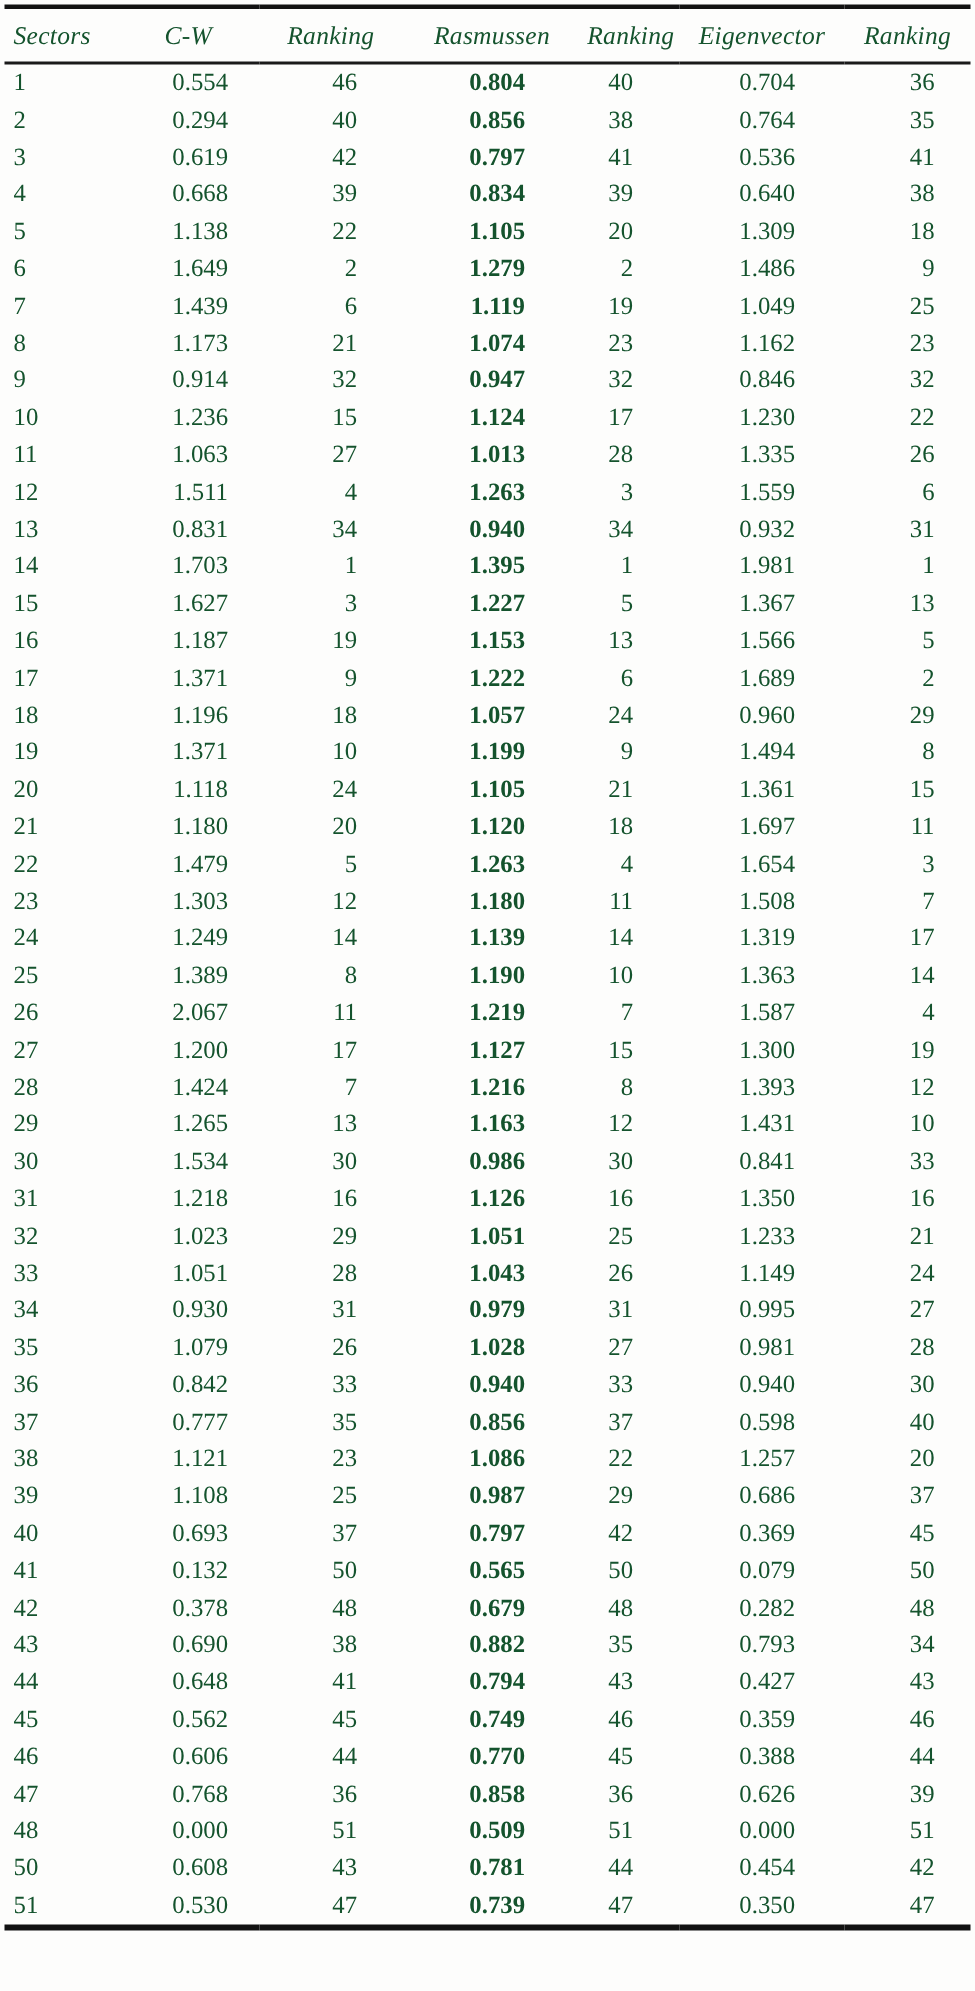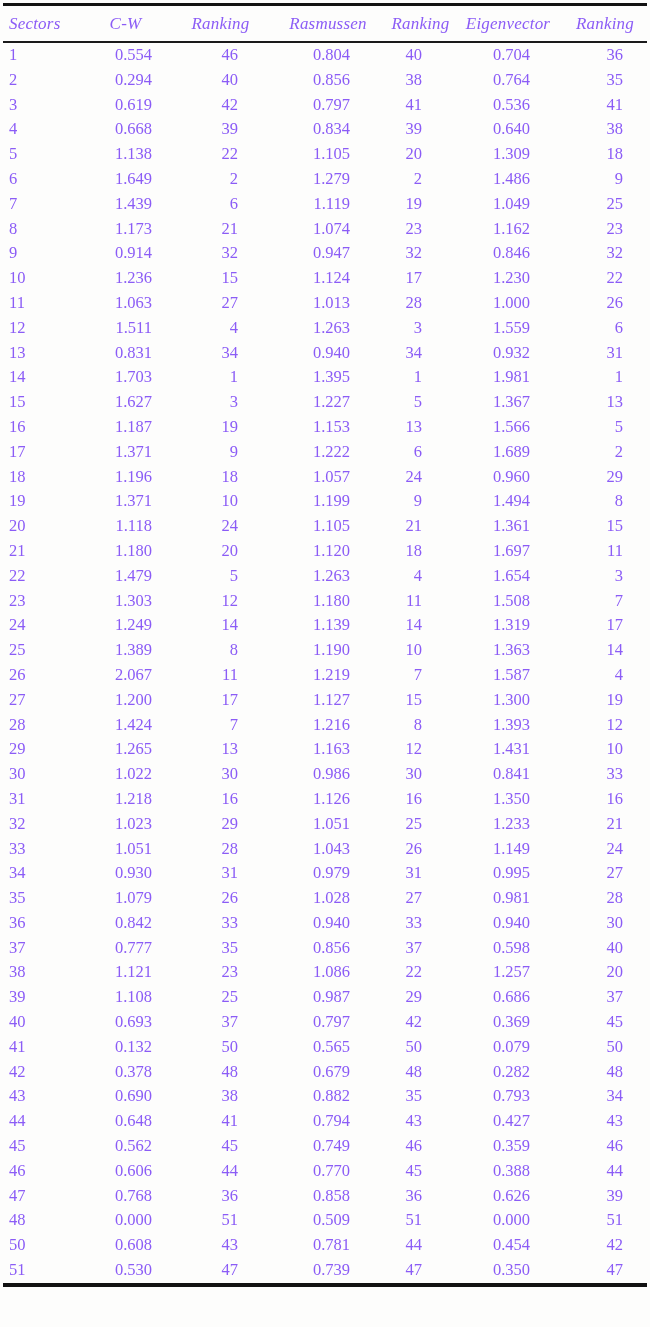--- a/index.html
+++ b/index.html
@@ -5,21 +5,21 @@
   html, body { margin: 0; padding: 0; }
   body {
     width: 650px; height: 1327px;
     background: #ffffff;
     font-family: "Liberation Serif", serif;
   }
   .page {
     position: relative;
     width: 650px; height: 1327px;
     background: #fdfdfc;
-    color: #8b5cf6;
+    color: #14532d;
     overflow: hidden;
   }
   table.rank-table {
     position: absolute;
     left: 3px; top: 3px;
     width: 644px;
     border-collapse: collapse;
     table-layout: fixed;
     border-top: 3.5px solid #121212;
     border-bottom: 4px solid #121212;
@@ -49,21 +49,21 @@
     line-height: 24.8px;
     padding: 0;
     text-align: right;
     white-space: nowrap;
     overflow: hidden;
     font-variant-numeric: lining-nums;
   }
   tbody td.c0 { text-align: left; padding-left: 6px; }
   tbody td.c1 { padding-right: 21px; }
   tbody td.c2 { padding-right: 30px; }
-  tbody td.c3 { padding-right: 38px; }
+  tbody td.c3 { padding-right: 38px; font-weight: bold; }
   tbody td.c4 { padding-right: 31px; }
   tbody td.c5 { padding-right: 33px; }
   tbody td.c6 { padding-right: 24px; }
 </style>
 </head>
 <body>
 
 <div class="page">
   <table class="rank-table">
     <colgroup>
@@ -176,21 +176,21 @@
           <td class="c4">17</td>
           <td class="c5">1.230</td>
           <td class="c6">22</td>
         </tr>
         <tr>
           <td class="c0">11</td>
           <td class="c1">1.063</td>
           <td class="c2">27</td>
           <td class="c3">1.013</td>
           <td class="c4">28</td>
-          <td class="c5">1.000</td>
+          <td class="c5">1.335</td>
           <td class="c6">26</td>
         </tr>
         <tr>
           <td class="c0">12</td>
           <td class="c1">1.511</td>
           <td class="c2">4</td>
           <td class="c3">1.263</td>
           <td class="c4">3</td>
           <td class="c5">1.559</td>
           <td class="c6">6</td>
@@ -343,21 +343,21 @@
           <td class="c0">29</td>
           <td class="c1">1.265</td>
           <td class="c2">13</td>
           <td class="c3">1.163</td>
           <td class="c4">12</td>
           <td class="c5">1.431</td>
           <td class="c6">10</td>
         </tr>
         <tr>
           <td class="c0">30</td>
-          <td class="c1">1.022</td>
+          <td class="c1">1.534</td>
           <td class="c2">30</td>
           <td class="c3">0.986</td>
           <td class="c4">30</td>
           <td class="c5">0.841</td>
           <td class="c6">33</td>
         </tr>
         <tr>
           <td class="c0">31</td>
           <td class="c1">1.218</td>
           <td class="c2">16</td>

